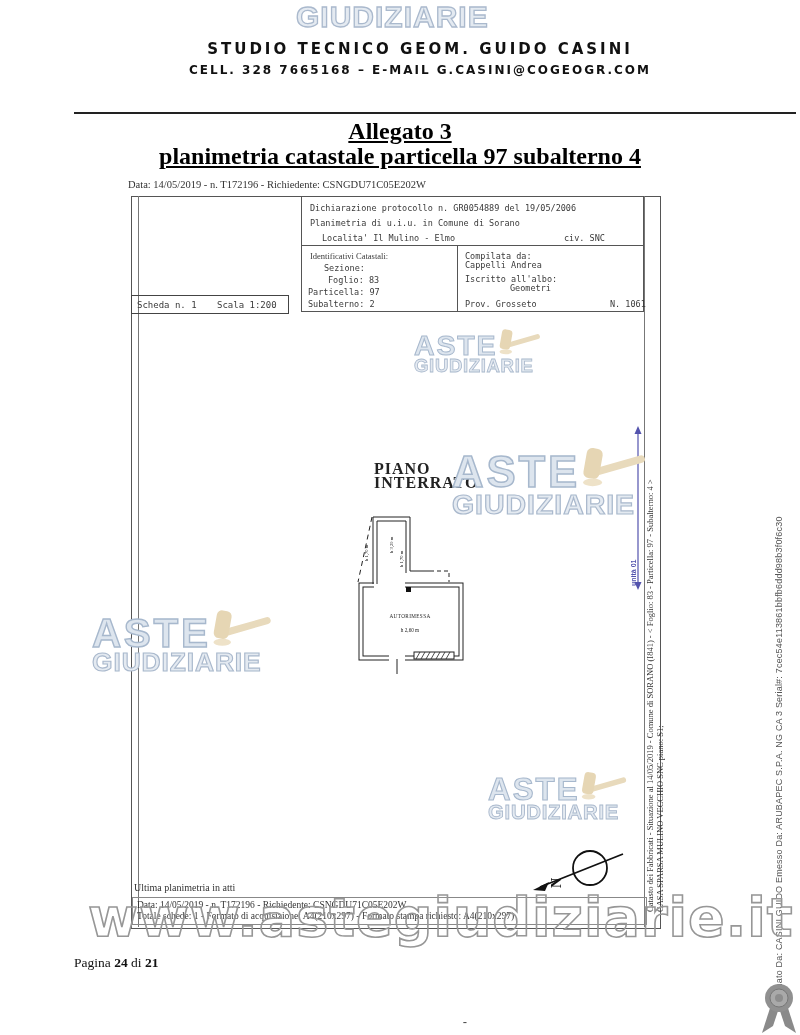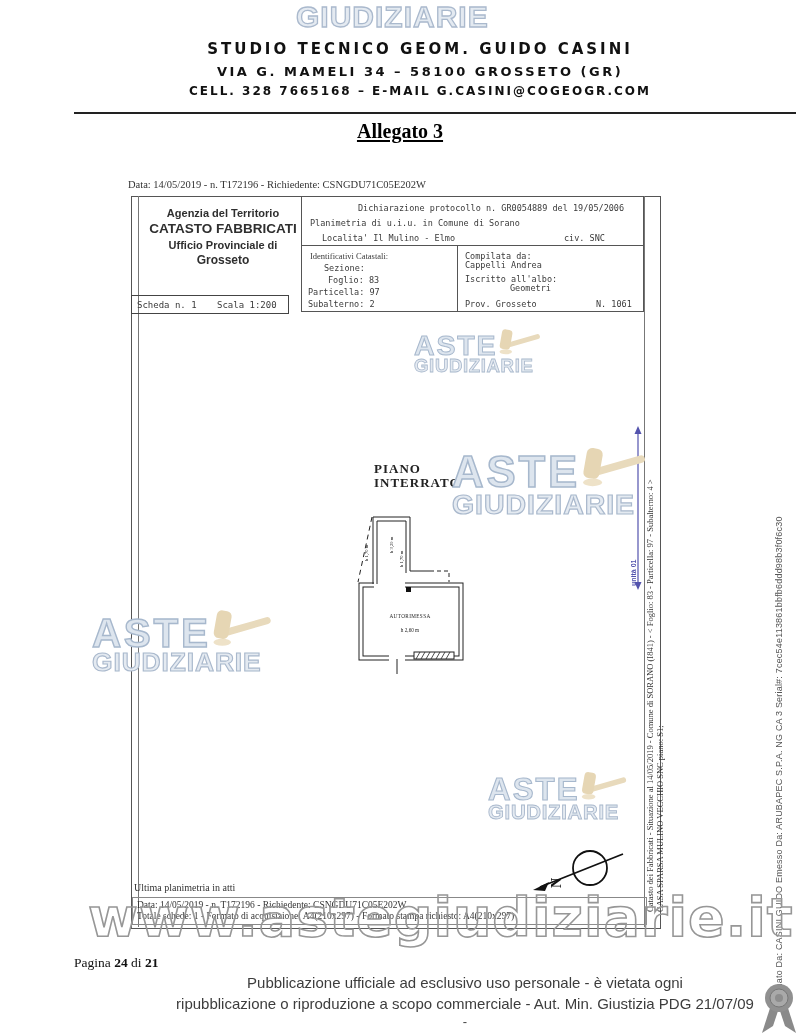--- a/index.html
+++ b/index.html
@@ -17,21 +17,21 @@
 
   
   .hdr{position:absolute;left:40px;top:40px;width:760px;text-align:center;
        font-family:"DejaVu Sans",sans-serif;color:#111;z-index:4;}
   .hdr .l1{font-size:15px;font-weight:bold;letter-spacing:3px;}
   .hdr .l2{font-size:13px;font-weight:bold;letter-spacing:2.5px;margin-top:6px;}
   .hdr .l3{font-size:12px;font-weight:bold;letter-spacing:2px;margin-top:5px;}
   .rule{position:absolute;left:74px;top:112px;width:722px;height:0;border-top:2px solid #222;z-index:4;}
 
   .title{position:absolute;left:0;top:119px;width:800px;text-align:center;z-index:4;
-         font-family:"Liberation Serif",serif;font-weight:bold;font-size:20px;color:#000;}
+         font-family:"Liberation Serif",serif;font-weight:bold;font-size:24px;color:#000;}
   .title div{text-decoration:underline;text-underline-offset:2px;line-height:25px;}
 
   
   .scan-border{position:absolute;left:131px;top:196px;width:528px;height:731px;border:1px solid #555;z-index:1;}
   .vline{position:absolute;background:#777;width:1px;z-index:1;}
   .mono{font-family:"DejaVu Sans Mono",monospace;color:#3a3a3a;}
   .serifsm{font-family:"Liberation Serif",serif;color:#333;}
 
   .agency{position:absolute;left:138px;top:207px;width:170px;text-align:center;z-index:2;
           font-family:"Liberation Sans",sans-serif;font-weight:bold;color:#2f2f2f;}
@@ -41,21 +41,21 @@
   .agency .a4{font-size:12px;margin-top:2px;}
 
   .scheda-box{position:absolute;left:131px;top:295px;width:156px;height:17px;border:1px solid #444;z-index:2;
               font-size:9px;}
   .docbox{position:absolute;left:301px;top:196px;width:341px;height:114px;border:1px solid #555;z-index:2;font-size:8.5px;}
   .docbox .hdiv{position:absolute;left:0;top:48px;width:100%;height:0;border-top:1px solid #555;}
   .docbox .vdiv{position:absolute;left:155px;top:48px;width:0;height:66px;border-left:1px solid #555;}
   .docbox div{position:absolute;white-space:nowrap;}
 
   .plan-floor{position:absolute;left:374px;top:462px;z-index:2;font-family:"Liberation Serif",serif;
-              font-weight:bold;font-size:13px;letter-spacing:1px;color:#222;line-height:14px;}
+              font-weight:bold;font-size:16px;letter-spacing:1px;color:#222;line-height:14px;}
 
   .side-caption{position:absolute;left:646px;top:912px;width:712px;transform:rotate(-90deg);
                 transform-origin:0 0;z-index:2;font-family:"Liberation Serif",serif;font-size:8.5px;
                 color:#333;line-height:9.5px;white-space:nowrap;}
   .unit-label{position:absolute;left:630px;top:586px;width:50px;transform:rotate(-90deg);transform-origin:0 0;
               z-index:2;font-family:"Liberation Sans",sans-serif;font-size:7px;font-weight:bold;color:#5353ad;}
 
   .scanfoot1{position:absolute;left:134px;top:882px;z-index:2;font-size:10px;}
   .scanfoot-box{position:absolute;left:132px;top:897px;width:513px;height:26px;border:1px solid #888;z-index:2;font-size:9.5px;}
   .scanfoot-box div{position:absolute;left:4px;white-space:nowrap;}
@@ -133,65 +133,59 @@
         <rect x="20" y="26" width="56" height="8" rx="4" fill="#e8dabc" transform="rotate(-16 20 26)"></rect>
         <rect x="12" y="4" width="17" height="32" rx="6" fill="#e6d6b4" transform="rotate(10 20 20)"></rect>
         <ellipse cx="20" cy="40" rx="10" ry="4" fill="#eee2c8"></ellipse>
       </svg>
     </div>
     <div class="wm-l2">GIUDIZIARIE</div>
   </div>
 
   <div class="hdr">
     <div class="l1">STUDIO TECNICO GEOM. GUIDO CASINI</div>
-    <div class="l2">VIA G. MAMELI 34 – 58100 GROSSETO (GR)</div>
     <div class="l3">CELL. 328 7665168 – E-MAIL G.CASINI@COGEOGR.COM</div>
   </div>
   <div class="rule"></div>
 
   <div class="title">
     <div>Allegato 3</div>
+    <div>planimetria catastale particella 97 subalterno 4</div>
   </div>
 
   <div class="abs serifsm" style="left:128px;top:179px;font-size:10.5px;z-index:2;">Data: 14/05/2019 - n. T172196 - Richiedente: CSNGDU71C05E202W</div>
 
   <div class="scan-border"></div>
   <div class="vline" style="left:138px;top:196px;height:731px;"></div>
   <div class="vline" style="left:644px;top:196px;height:731px;"></div>
 
-  <div class="agency">
-    <div class="a1">Agenzia del Territorio</div>
-    <div class="a2">CATASTO FABBRICATI</div>
-    <div class="a3">Ufficio Provinciale di</div>
-    <div class="a4">Grosseto</div>
-  </div>
 
   <div class="scheda-box mono">
     <span style="position:absolute;left:5px;top:4px;">Scheda n. 1</span>
     <span style="position:absolute;left:85px;top:4px;">Scala 1:200</span>
   </div>
 
   <div class="docbox mono">
     <div class="hdiv"></div>
     <div class="vdiv"></div>
-    <div style="left:8px;top:6px;margin-left:48px;">Dichiarazione protocollo n. GR0054889 del 19/05/2006</div>
+    <div style="left:8px;top:6px;">Dichiarazione protocollo n. GR0054889 del 19/05/2006</div>
     <div style="left:8px;top:21px;">Planimetria di u.i.u. in Comune di Sorano</div>
     <div style="left:20px;top:36px;">Localita' Il Mulino - Elmo</div>
     <div style="left:262px;top:36px;">civ. SNC</div>
     <div style="left:8px;top:54px;font-family:Liberation Serif, serif;">Identificativi Catastali:</div>
     <div style="left:22px;top:66px;">Sezione:</div>
     <div style="left:26px;top:78px;">Foglio: 83</div>
     <div style="left:6px;top:90px;">Particella: 97</div>
     <div style="left:6px;top:102px;">Subalterno: 2</div>
     <div style="left:163px;top:54px;">Compilata da:</div>
     <div style="left:163px;top:63px;">Cappelli Andrea</div>
     <div style="left:163px;top:77px;">Iscritto all'albo:</div>
     <div style="left:163px;top:86px;margin-left:45px;">Geometri</div>
     <div style="left:163px;top:102px;">Prov. Grosseto</div>
-    <div style="left:294px;top:102px;">N. 1061</div>
+    <div style="left:308px;top:102px;">N. 1061</div>
   </div>
 
   <div class="plan-floor">
     <div>PIANO</div>
     <div>INTERRATO</div>
   </div>
 
   <svg class="abs" style="left:352px;top:503px;z-index:2;" width="132" height="178" viewBox="0 0 132 178">
 
     <rect x="7" y="80" width="104" height="77" fill="none" stroke="#222" stroke-width="1"></rect>
@@ -256,24 +250,20 @@
   </div>
 
   <div class="urlwm">www.astegiudiziarie.it</div>
 
   <div class="pagenum">
     <span>Pagina</span>
     <b>24</b>
     <span>di</span>
     <b>21</b>
   </div>
-  <div class="disclaimer">
-    <div>Pubblicazione ufficiale ad esclusivo uso personale - è vietata ogni</div>
-    <div>ripubblicazione o riproduzione a scopo commerciale - Aut. Min. Giustizia PDG 21/07/09</div>
-  </div>
   <div class="enddash">-</div>
 
   <div class="signature">Firmato Da: CASINI GUIDO Emesso Da: ARUBAPEC S.P.A. NG CA 3 Serial#: 7cec54e113861bbfb6ddd98b3f0f6c30</div>
 
   <svg class="abs" style="left:758px;top:981px;z-index:4;" width="42" height="54" viewBox="0 0 42 54">
     <polygon points="13,24 4,52 15,45 20,30" fill="#8a8a8a"></polygon>
     <polygon points="29,24 38,52 27,45 22,30" fill="#8a8a8a"></polygon>
     <circle cx="21" cy="17" r="14" fill="#909090"></circle>
     <circle cx="21" cy="17" r="9" fill="#a9a9a9" stroke="#787878" stroke-width="1"></circle>
     <circle cx="21" cy="17" r="4" fill="#8d8d8d"></circle>

